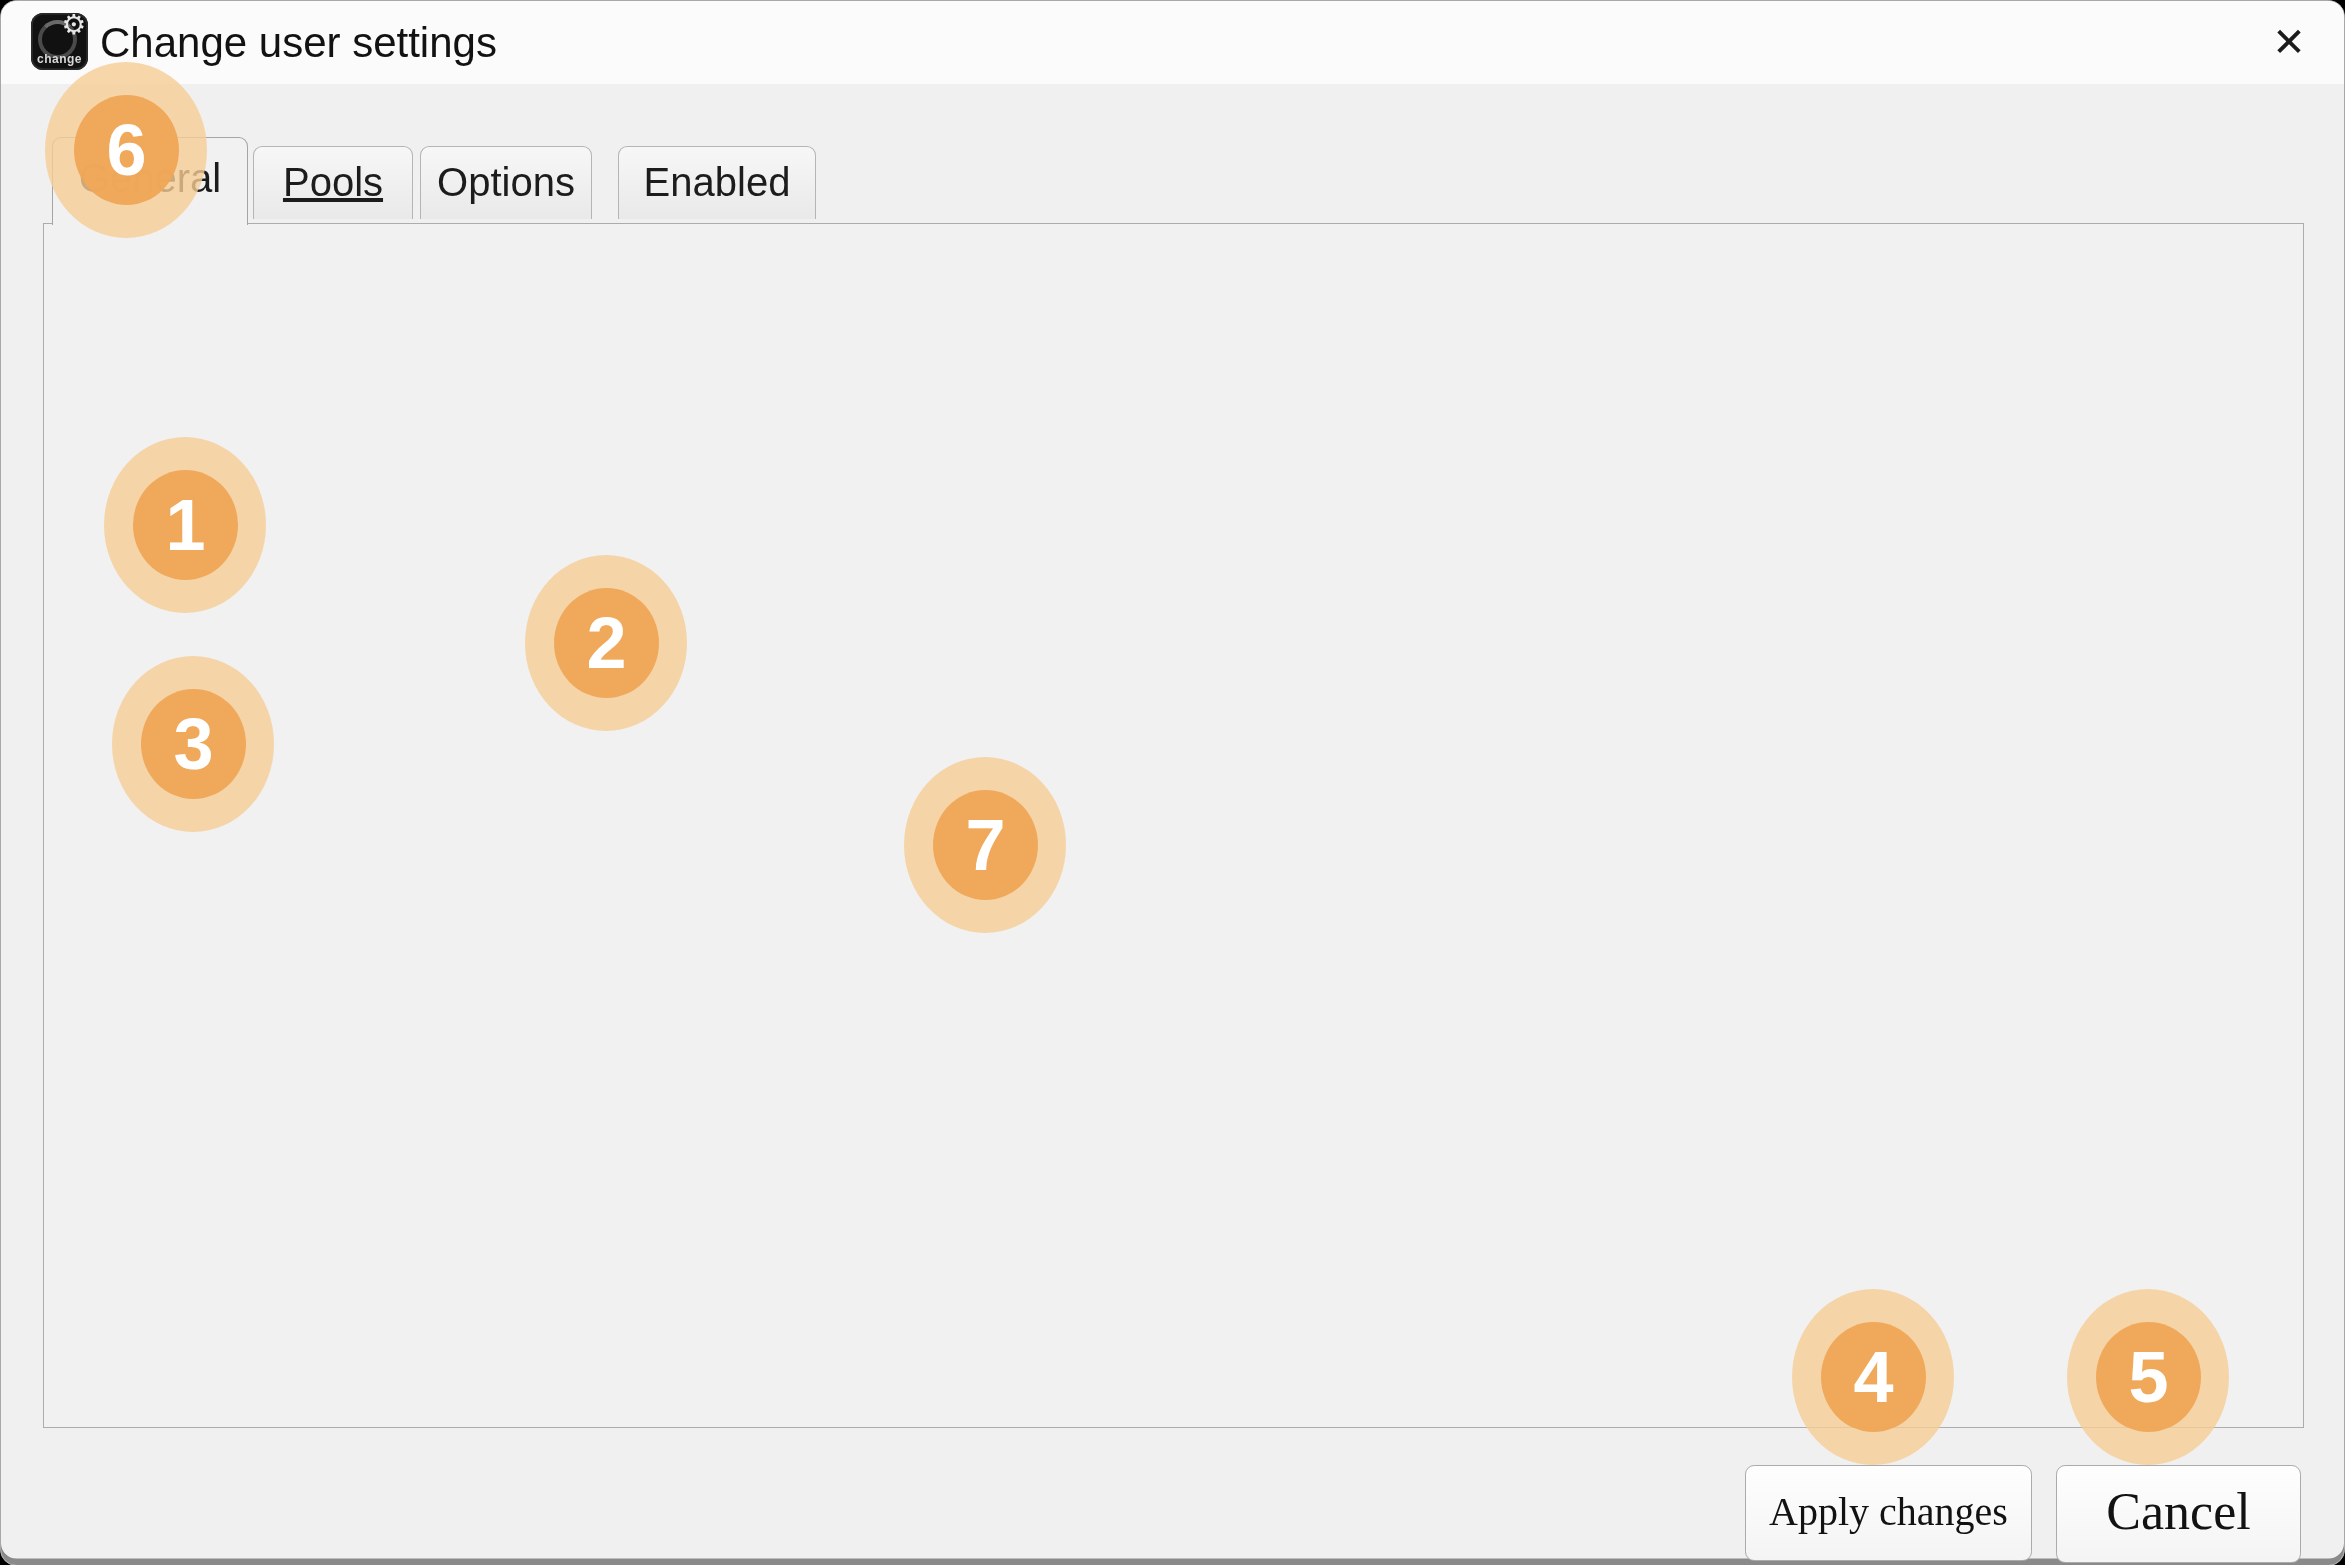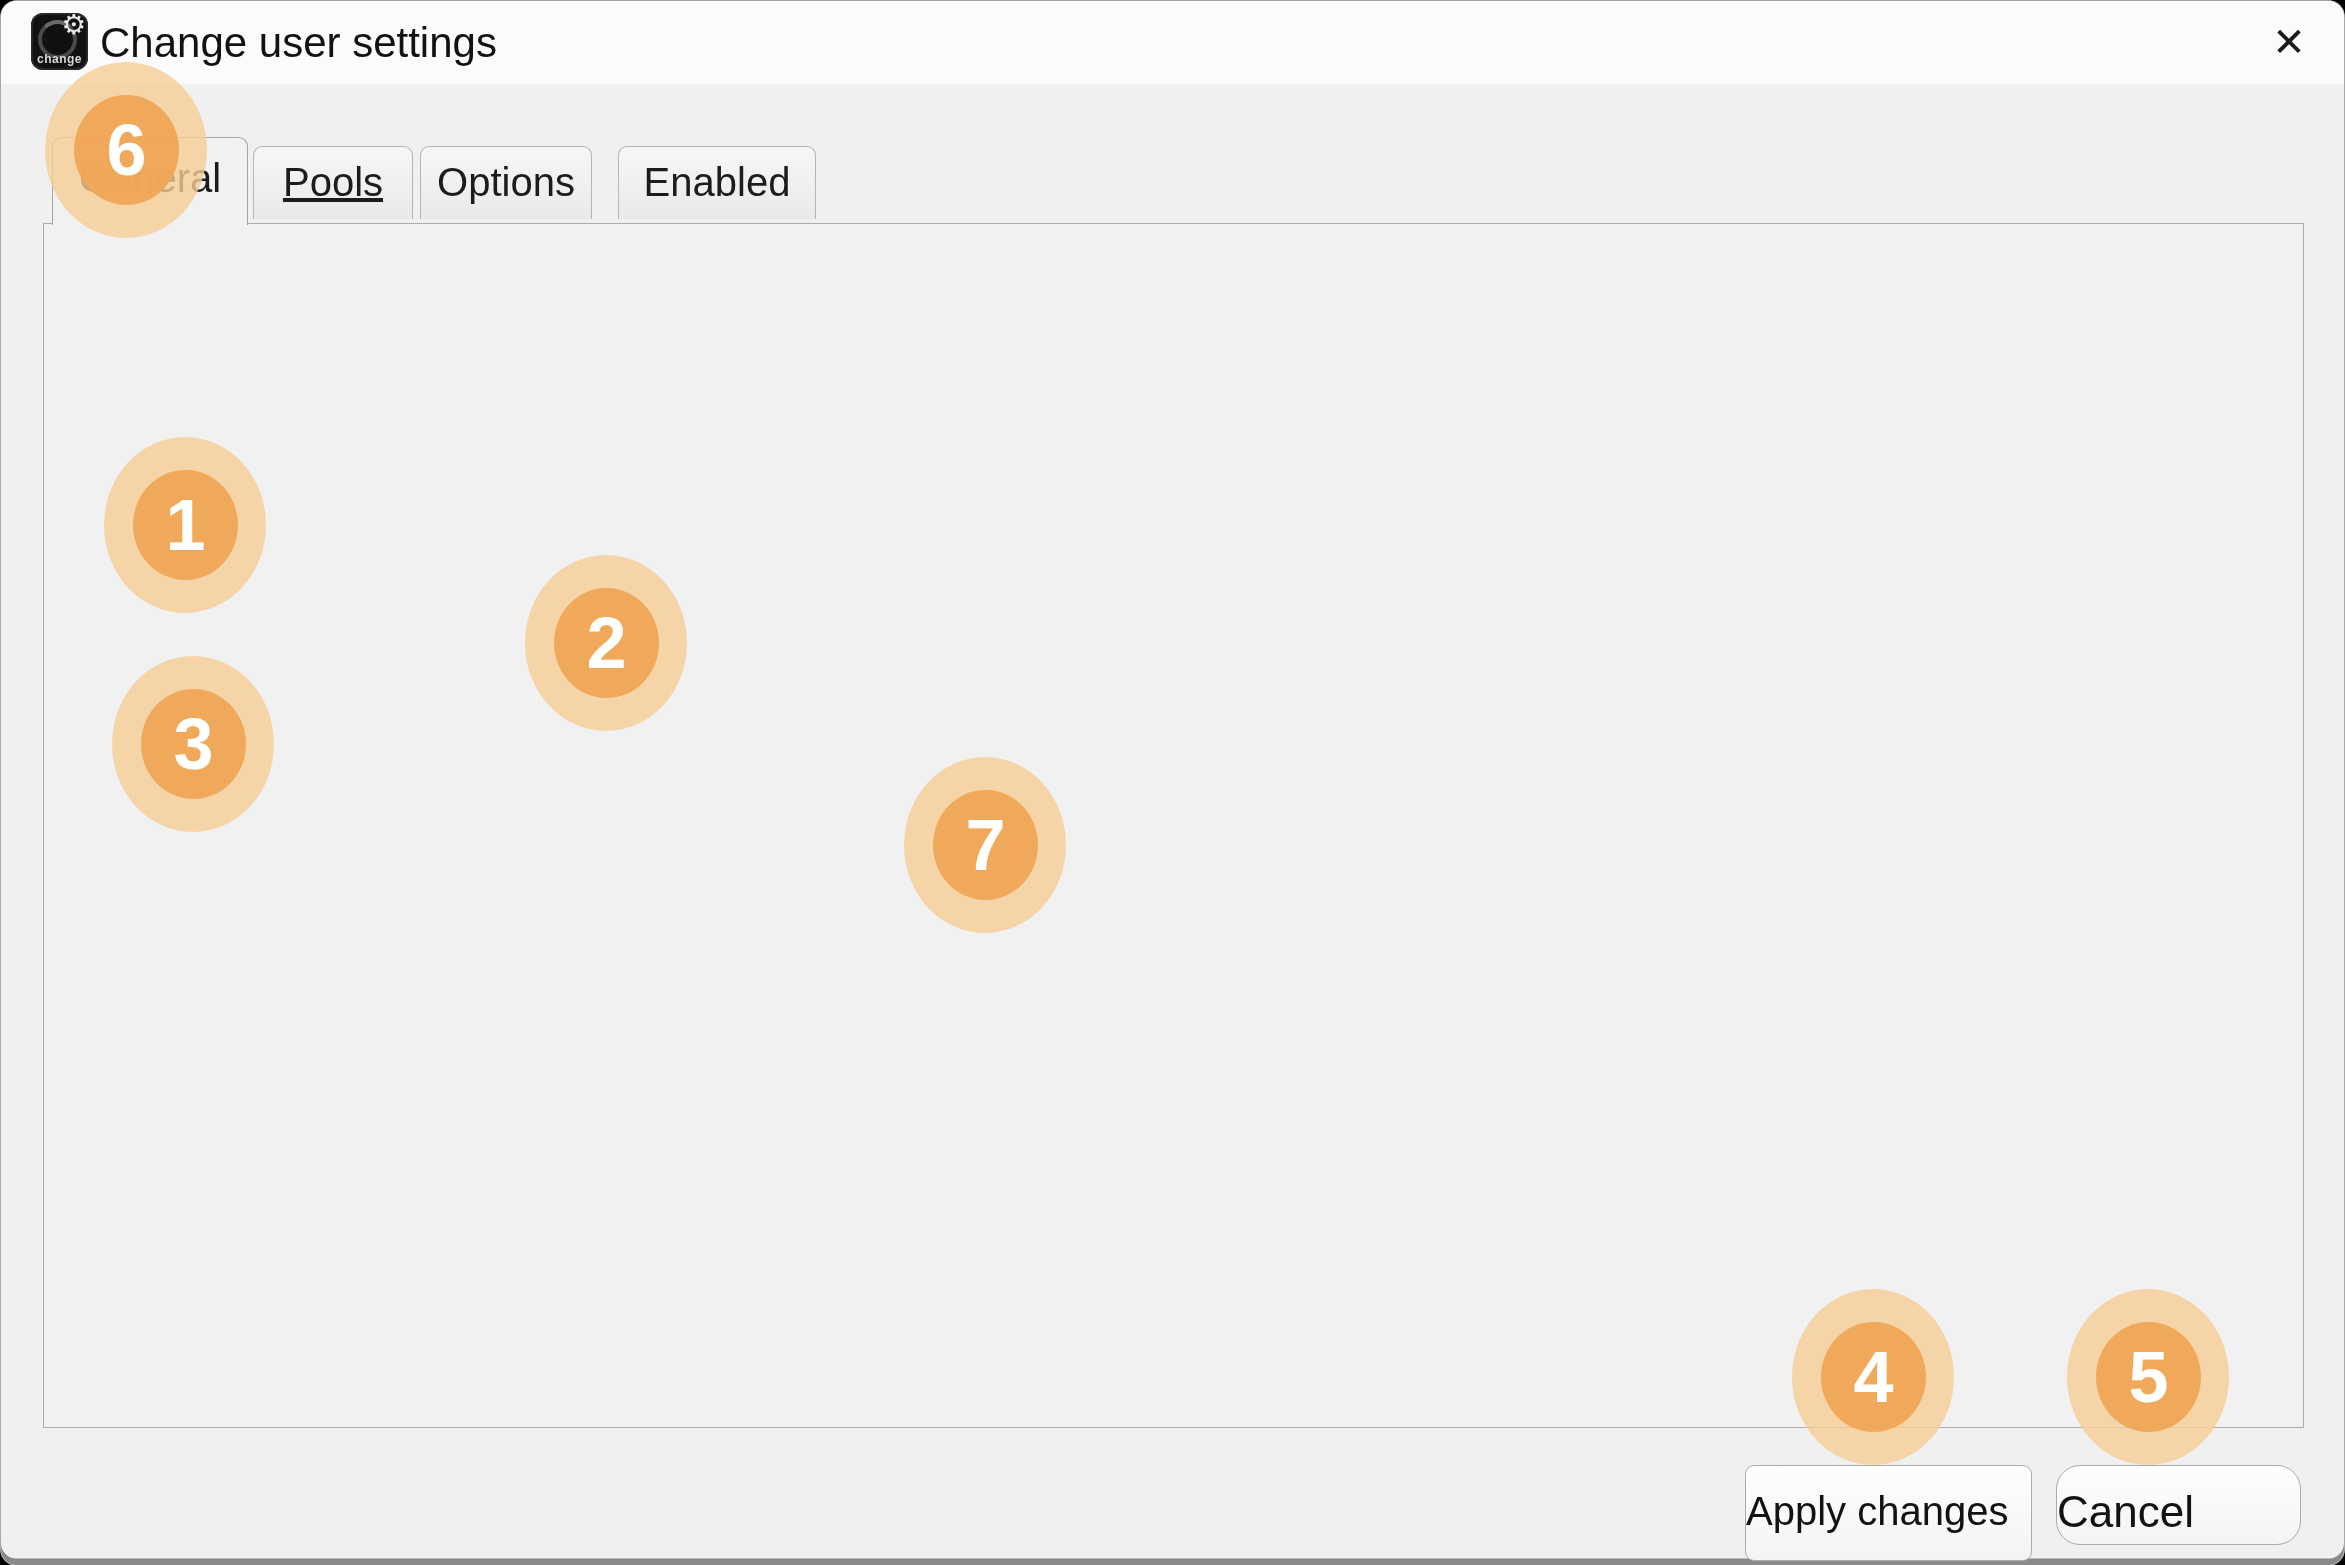--- a/index.html
+++ b/index.html
@@ -60,26 +60,26 @@
   #name-label{left:86px;top:615px;}
   #name-input{left:225px;top:599px;width:2036px;height:75px;background:#fff;
        border:1.8px solid #8f9294;color:#0e0e0e;}
   #setpw-label{left:140px;top:718px;}
   #password-input{left:401px;top:700px;width:635px;height:77px;}
   #again-label{left:1058px;top:718px;color:#8d9094;}
   #password-again-input{left:1177px;top:700px;width:624px;height:77px;}
   #twofa-label{left:84px;top:806px;}
   #twofa-status{left:506px;top:806px;font-weight:600;}
   .pushbutton{position:absolute;box-sizing:border-box;background:linear-gradient(#fefefe,#f4f4f4);
-       border:1.8px solid #ababab;border-radius:9.2px;color:#121212;
-       font-family:Liberation Sans, sans-serif;cursor:pointer;}
+       border:1.8px solid #ababab;border-radius:9.2px;text-align:center;color:#121212;
+       font-family:Liberation Serif, serif;cursor:pointer;}
   #reset-2fa-button{left:670px;top:783px;width:250px;height:79px;line-height:73px;font-size:39px;}
   #reqpw-label{left:140px;top:896px;}
   #apply-button {left:1744px;top:1464px;width:287px;height:96px;line-height:91px;font-size:40px;}
-  #cancel-button{left:2055px;top:1464px;width:245px;height:80px;line-height:91px;font-size:44px;border-radius:24px;}
+  #cancel-button{left:2055px;top:1464px;width:245px;height:98px;line-height:91px;font-size:52px;}
   
   .ann{position:absolute;width:0;height:0;z-index:9;}
   .ann .outer{position:absolute;left:-81px;top:-88px;width:162px;height:176px;border-radius:50%;
        background:rgba(246,205,150,.80);}
   .ann .inner{position:absolute;left:-52px;top:-55px;width:105px;height:110px;border-radius:50%;
        background:rgba(239,167,86,.95);}
   .ann .num{position:absolute;left:-52px;top:-55px;width:105px;height:110px;text-align:center;
        line-height:110px;font-size:72px;font-weight:bold;color:#fff;}
   .ann-1{left:185px;top:525px;} .ann-2{left:606px;top:643px;} .ann-3{left:193px;top:744px;}
   .ann-4{left:1873px;top:1377px;} .ann-5{left:2148px;top:1377px;}

